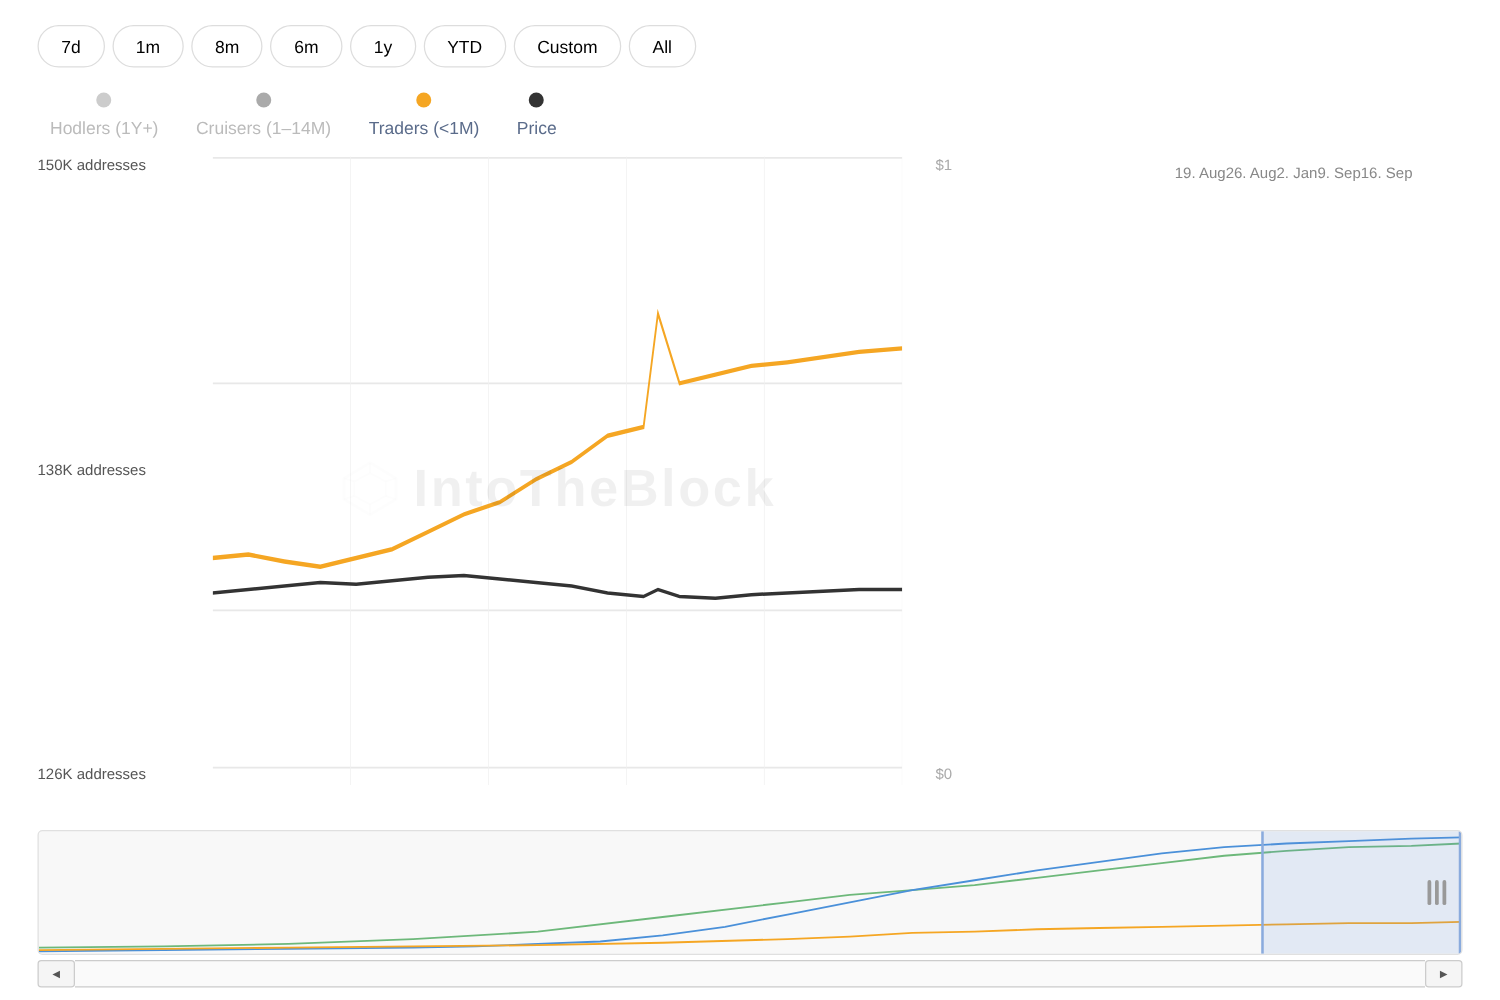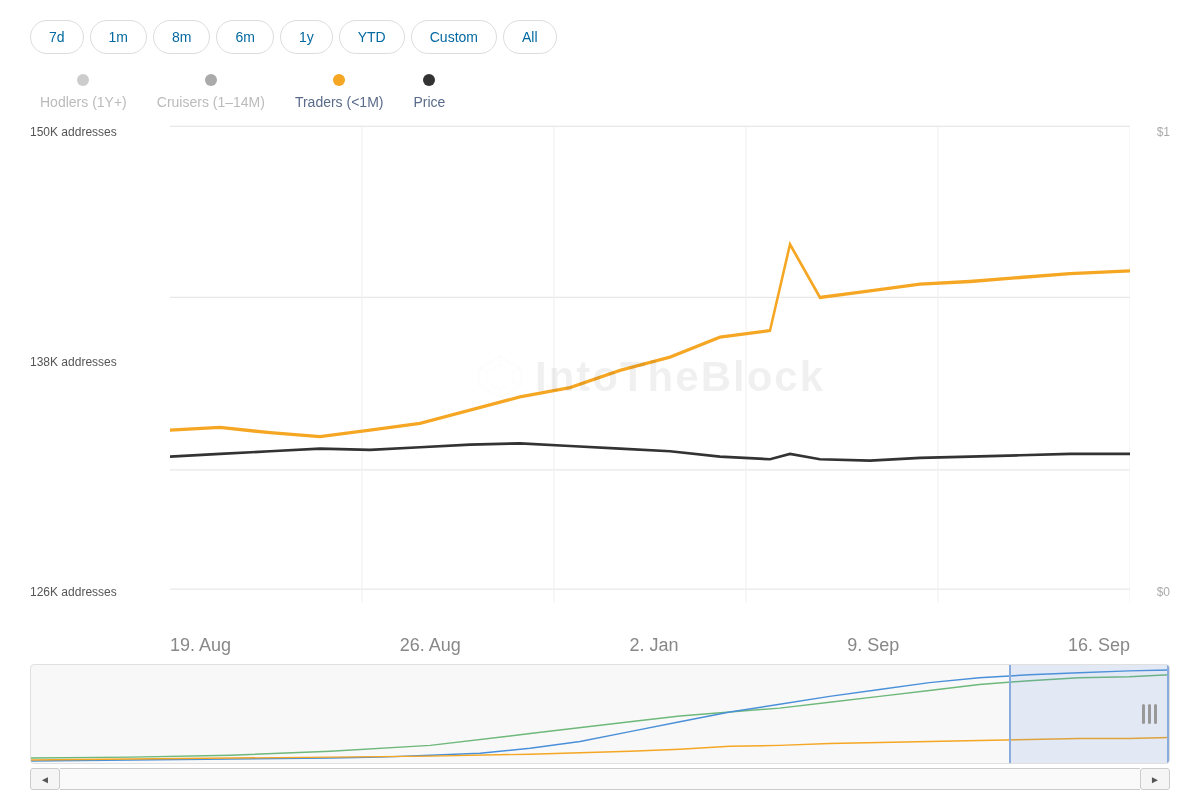--- a/index.html
+++ b/index.html
@@ -27,21 +27,21 @@
       gap: 6px;
       margin-bottom: 20px;
       flex-wrap: nowrap;
     }
 
     .time-btn {
       padding: 8px 18px;
       border: 1px solid #ddd;
       border-radius: 20px;
       background: #fff;
-      color: #0369a1;
+      color: #000000;
       font-size: 14px;
       cursor: pointer;
       font-weight: 500;
     }
 
     
     .legend {
       display: flex;
       gap: 30px;
       align-items: center;
@@ -70,21 +70,22 @@
     .legend-label-active {
       color: #5a6b8a;
       font-weight: 400;
     }
 
     
     .main-chart-area {
       flex: 1;
       position: relative;
       display: flex;
-      flex-direction: column;
+      flex-direction: row;
+      gap: 38px;
     }
 
     .chart-with-axes {
       position: relative;
       flex: 1;
       display: flex;
     }
 
     .y-axis-left {
       width: 140px;
@@ -123,21 +124,21 @@
     
     .x-axis {
       display: flex;
       justify-content: space-between;
       padding: 6px 0 0 0;
       margin-left: 140px;
       margin-right: 40px;
     }
 
     .x-label {
-      font-size: 18px;
+      font-size: 12px;
       color: #888;
     }
 
     
     .watermark {
       position: absolute;
       top: 50%;
       left: 50%;
       transform: translate(-50%, -50%);
       font-size: 42px;

